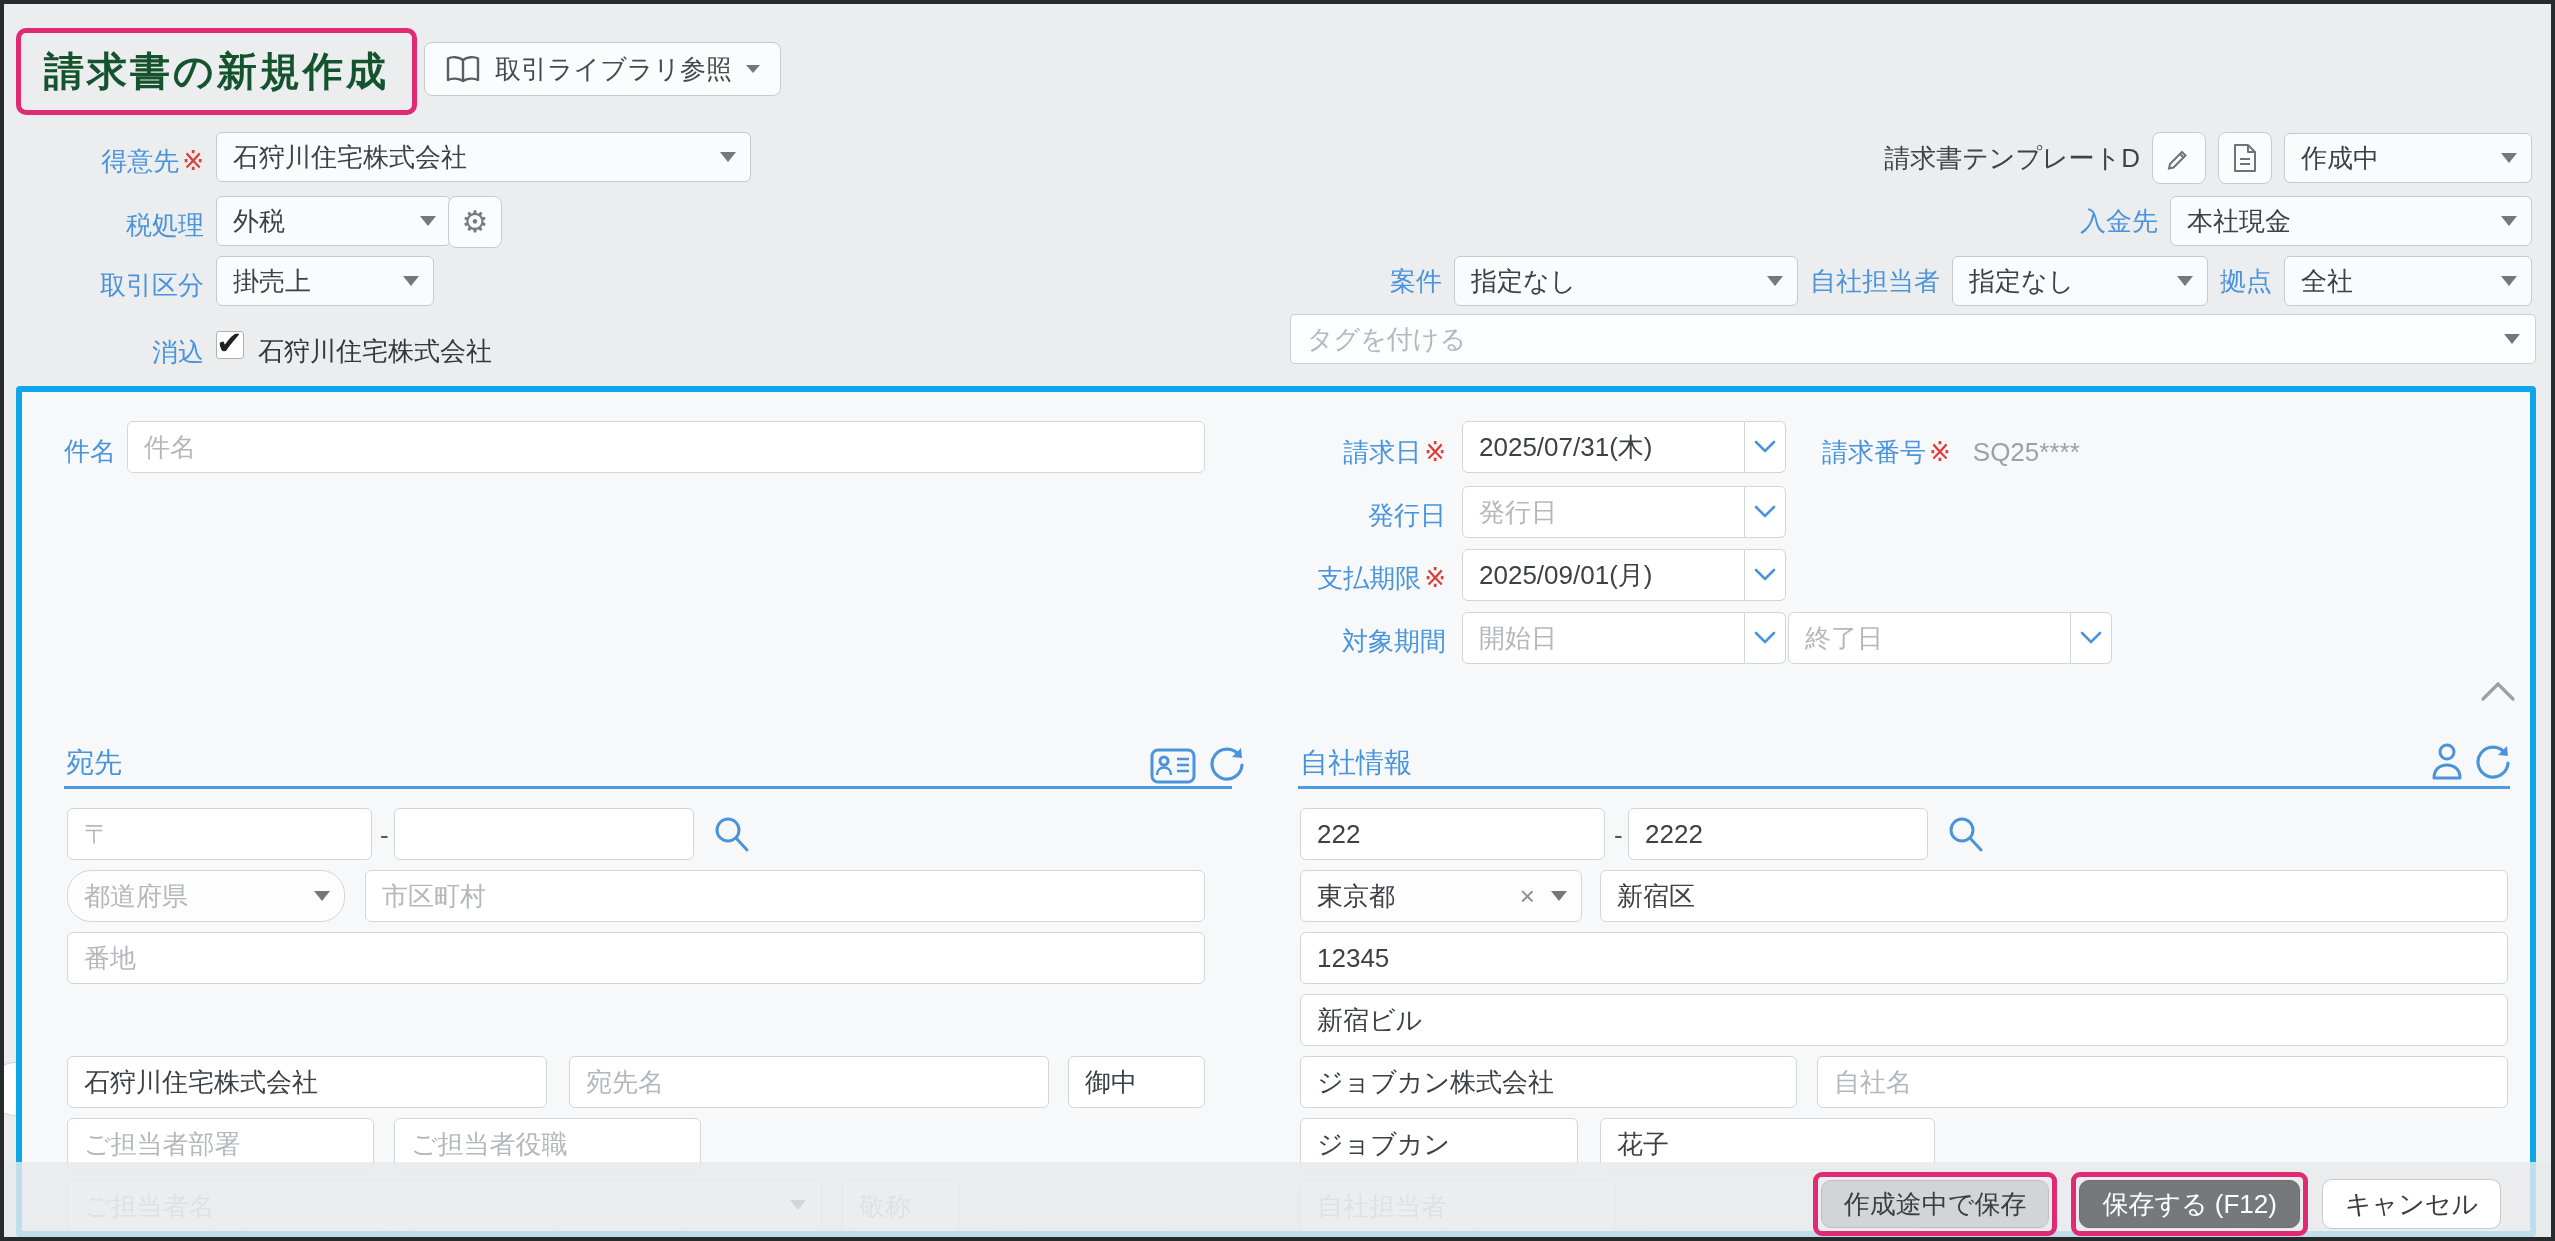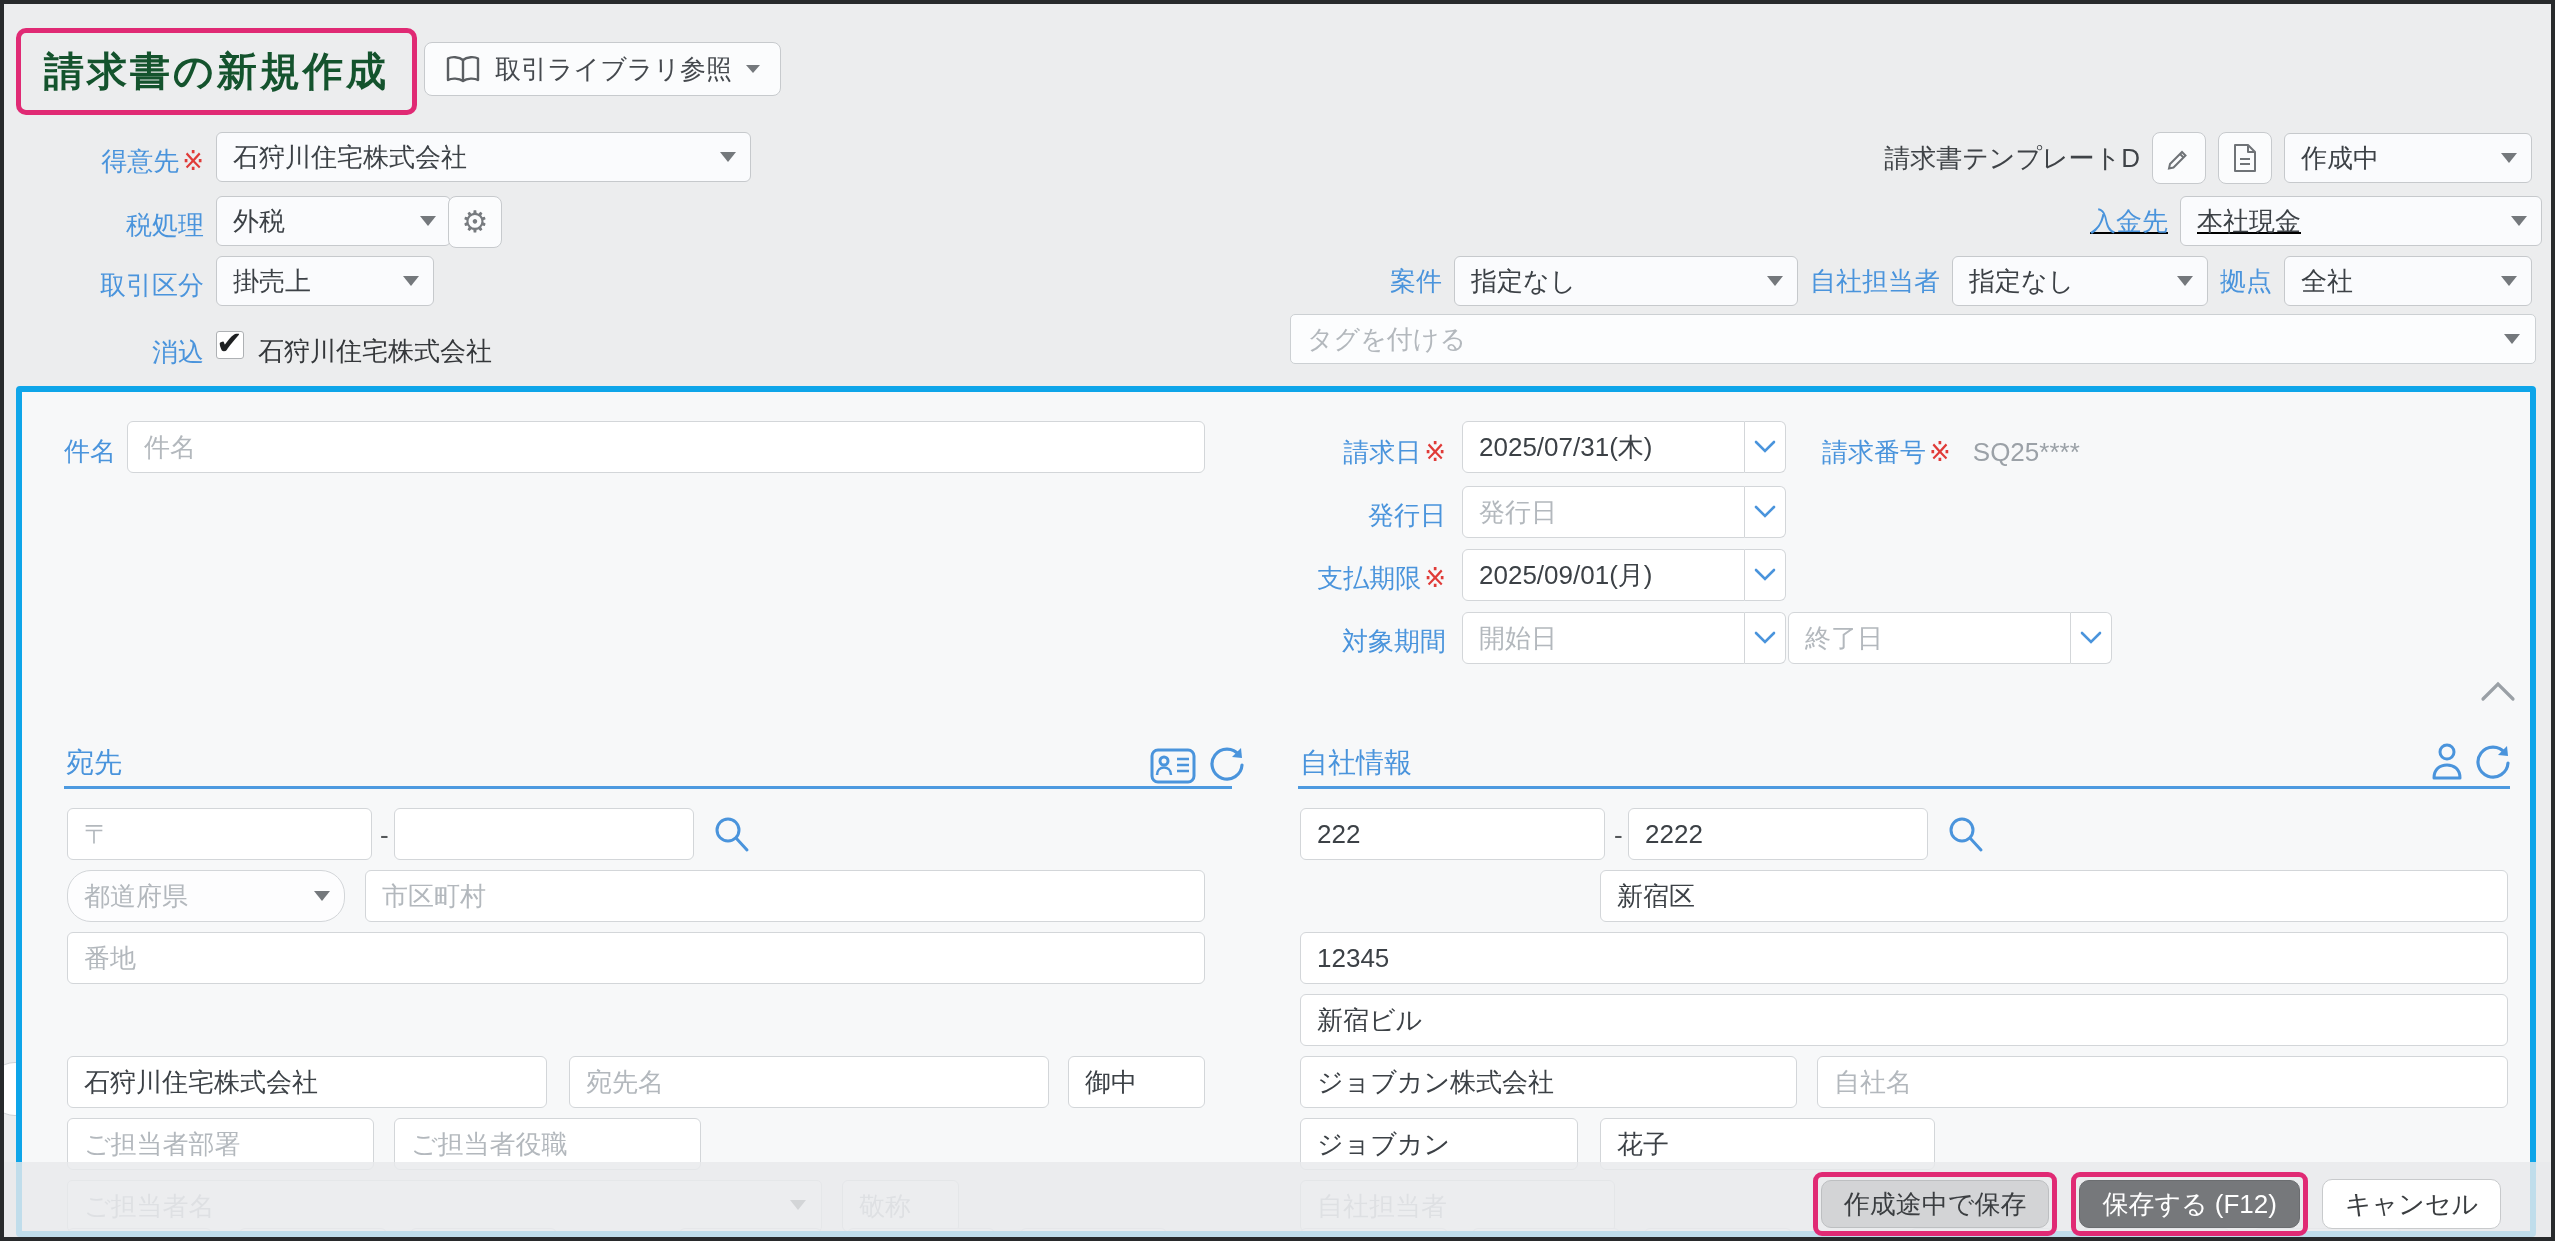--- a/index.html
+++ b/index.html
@@ -218,21 +218,21 @@
           <path d="M7 16 H17 M7 21 H17"></path>
         </svg>
       </span>
     </div>
     <div class="sel" style="width:248px;">
       <span>作成中</span>
       <i class="caret"></i>
     </div>
   </div>
 
-  <div class="row-right" style="top:192px;right:9px;text-decoration:underline;">
+  <div class="row-right" style="top:192px;right:19px;">
     <div class="flabel-inline">入金先</div>
     <div class="sel" style="width:362px;">
       <span>本社現金</span>
       <i class="caret"></i>
     </div>
   </div>
 
   <div class="row-right" style="top:252px;right:19px;">
     <div class="flabel-inline">案件</div>
     <div class="sel" style="width:344px;">
@@ -377,20 +377,25 @@
         <path d="M24 24 L35 36" stroke-linecap="round"></path>
       </svg>
     </div>
 
     <div class="sel white" style="position:absolute;left:45px;top:478px;width:278px;border-radius:24px;">
       <span class="ph">都道府県</span>
       <i class="caret"></i>
     </div>
     <input class="inp" style="left: 343px; top: 478px; width: 840px;" placeholder="市区町村">
 
+    <div class="sel white" style="position:absolute;left:1278px;top:478px;width:282px;padding-right:76px;">
+      <span>東京都</span>
+      <span class="clear-x">×</span>
+      <i class="caret"></i>
+    </div>
     <input class="inp" style="left: 1578px; top: 478px; width: 908px;" value="新宿区">
 
     <input class="inp" style="left: 45px; top: 540px; width: 1138px;" placeholder="番地">
     <input class="inp" style="left: 1278px; top: 540px; width: 1208px;" value="12345">
 
     <input class="inp" style="left: 1278px; top: 602px; width: 1208px;" value="新宿ビル">
 
     <input class="inp" style="left: 45px; top: 664px; width: 480px;" value="石狩川住宅株式会社">
     <input class="inp" style="left: 547px; top: 664px; width: 480px;" placeholder="宛先名">
     <input class="inp" style="left: 1046px; top: 664px; width: 137px;" value="御中">

